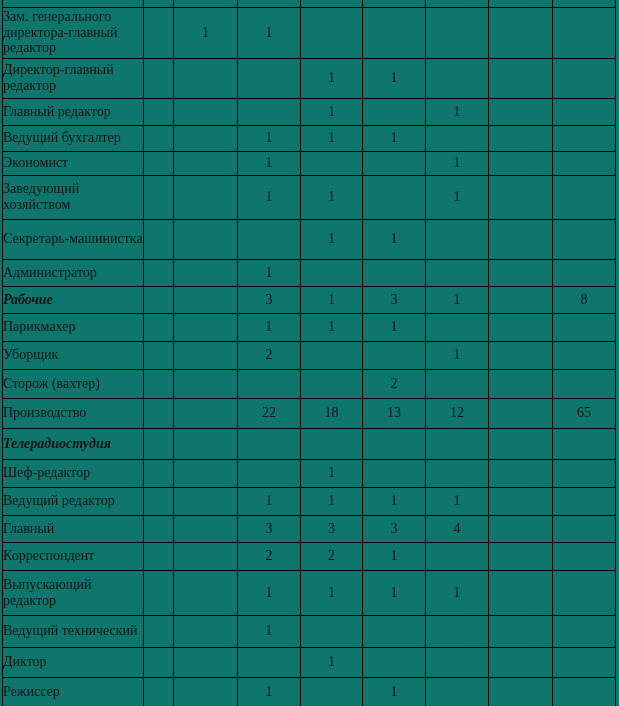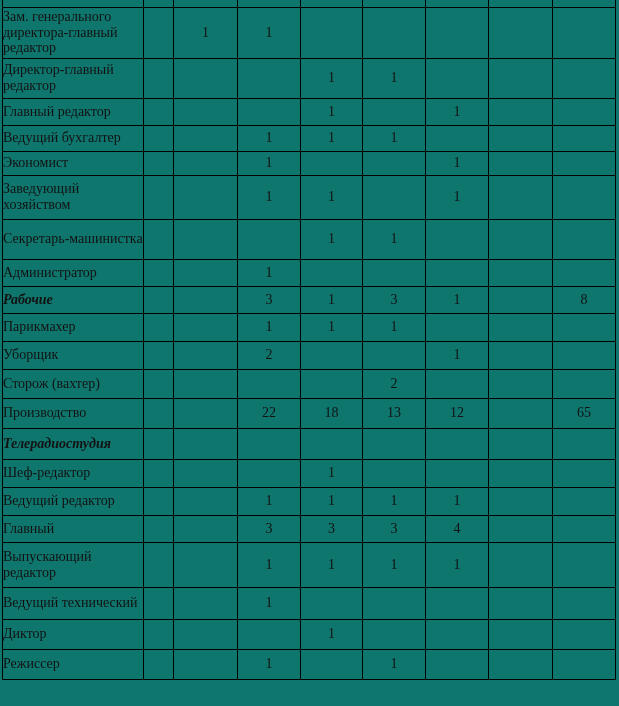--- a/index.html
+++ b/index.html
@@ -252,20 +252,31 @@
           <td class="label">Главный</td>
           <td class="num"></td>
           <td class="num"></td>
           <td class="num">3</td>
           <td class="num">3</td>
           <td class="num">3</td>
           <td class="num">4</td>
           <td class="num"></td>
           <td class="num"></td>
         </tr>
+        <tr style="height: 28px;">
+          <td class="label">Корреспондент</td>
+          <td class="num"></td>
+          <td class="num"></td>
+          <td class="num">2</td>
+          <td class="num">2</td>
+          <td class="num">1</td>
+          <td class="num"></td>
+          <td class="num"></td>
+          <td class="num"></td>
+        </tr>
         <tr style="height: 45px;">
           <td class="label">Выпускающий редактор</td>
           <td class="num"></td>
           <td class="num"></td>
           <td class="num">1</td>
           <td class="num">1</td>
           <td class="num">1</td>
           <td class="num">1</td>
           <td class="num"></td>
           <td class="num"></td>

